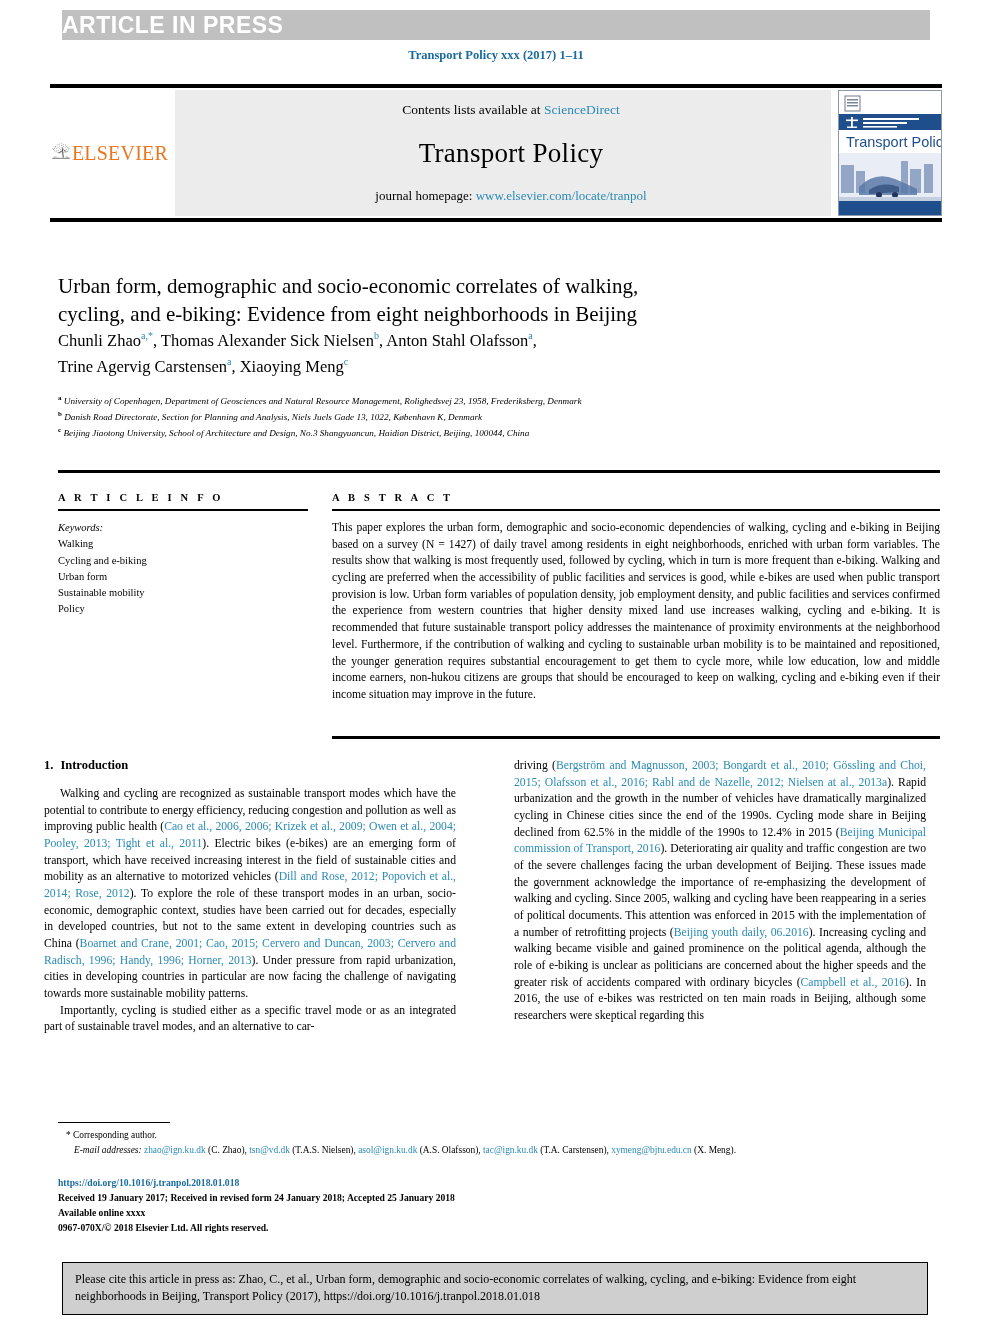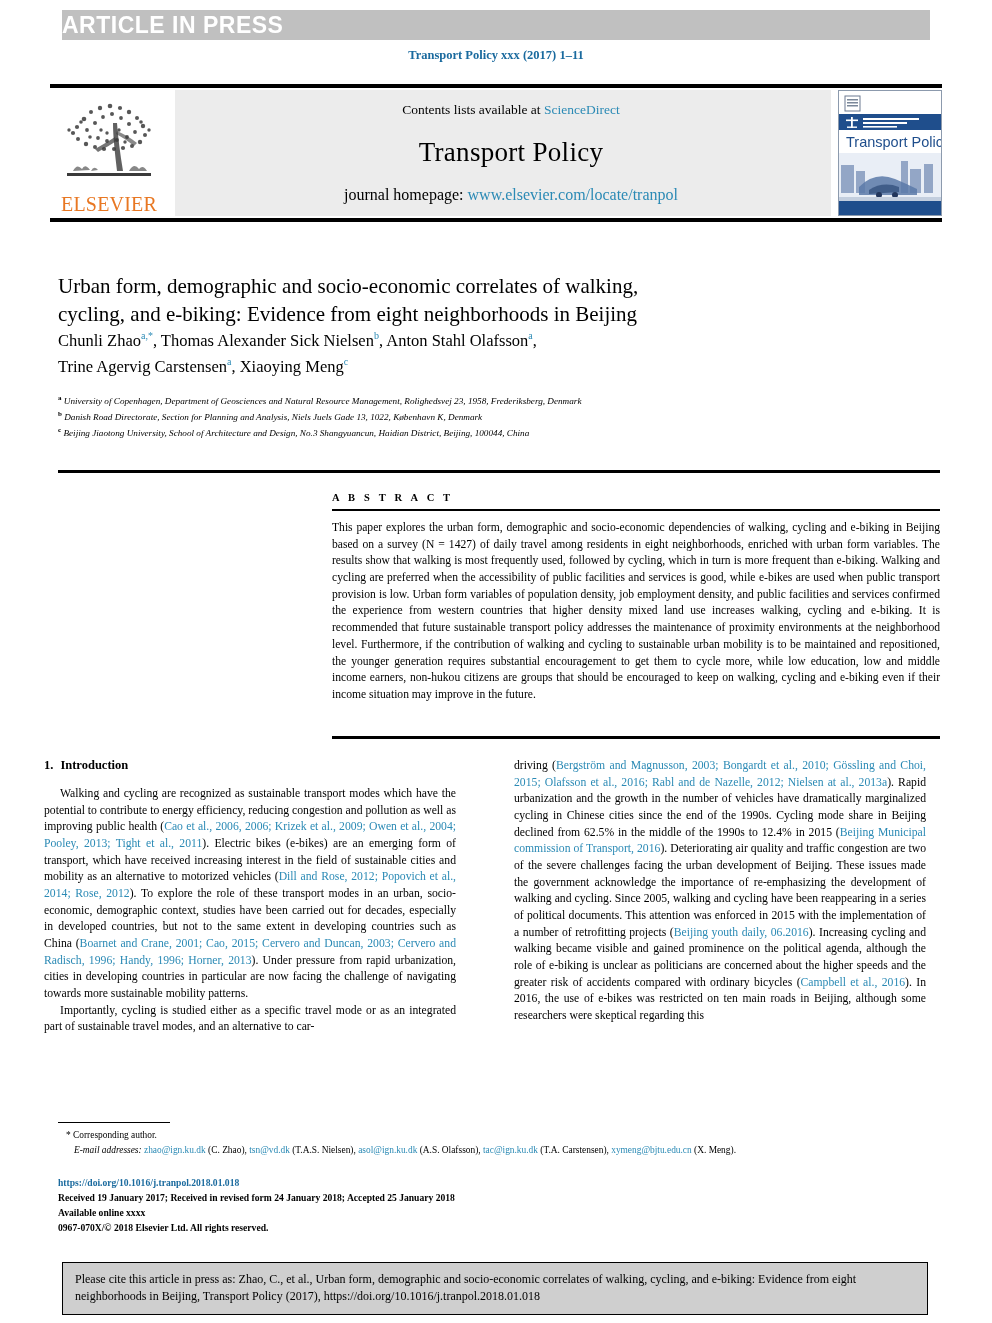--- a/index.html
+++ b/index.html
@@ -58,21 +58,21 @@
   }
   .mast-body {
     display: flex;
     align-items: stretch;
     height: 126px;
     margin-top: 2px;
   }
   .elsevier-logo {
     width: 118px;
     display: flex;
-    flex-direction: column;
+    flex-direction: row;
     align-items: center;
     justify-content: flex-end;
     padding-bottom: 2px;
     box-sizing: border-box;
   }
   .tree-svg { display:block; }
   .elsevier-word {
     font-family: "Liberation Serif", serif;
     font-size: 20px;
     color: #e87722;
@@ -93,21 +93,21 @@
   }
   .contents-line {
     font-size: 13.5px;
   }
   .link { color: #2b8ab5; }
   .journal-title {
     font-size: 27px;
     font-family: "Liberation Serif", serif;
     letter-spacing: 0.3px;
   }
-  .homepage-line { font-size: 16px; text-align: right; }
+  .homepage-line { font-size: 13px; text-align: right; }
 
   .cover-thumb {
     width: 104px;
     height: 126px;
     border: 1px solid #8c9aad;
     box-sizing: border-box;
     background: #fff;
     position: relative;
     overflow: hidden;
   }
@@ -390,20 +390,32 @@
 
     <div class="affil-list">
       <div><sup>a</sup> <span>University of Copenhagen, Department of Geosciences and Natural Resource Management, Rolighedsvej 23, 1958, Frederiksberg, Denmark</span></div>
       <div><sup>b</sup> <span>Danish Road Directorate, Section for Planning and Analysis, Niels Juels Gade 13, 1022, København K, Denmark</span></div>
       <div><sup>c</sup> <span>Beijing Jiaotong University, School of Architecture and Design, No.3 Shangyuancun, Haidian District, Beijing, 100044, China</span></div>
     </div>
   </div>
 
   <div class="rule-title-bottom"></div>
 
+  <div class="info-col">
+    <div class="sec-head">A R T I C L E  I N F O</div>
+    <div class="sec-rule"></div>
+    <div class="kw-block">
+      <div class="kw-title">Keywords:</div>
+      <div>Walking</div>
+      <div>Cycling and e-biking</div>
+      <div>Urban form</div>
+      <div>Sustainable mobility</div>
+      <div>Policy</div>
+    </div>
+  </div>
 
   <div class="abstract-col">
     <div class="sec-head">A B S T R A C T</div>
     <div class="sec-rule"></div>
     <div class="abstract-text">This paper explores the urban form, demographic and socio-economic dependencies of walking, cycling and e-biking in Beijing based on a survey (N = 1427) of daily travel among residents in eight neighborhoods, enriched with urban form variables. The results show that walking is most frequently used, followed by cycling, which in turn is more frequent than e-biking. Walking and cycling are preferred when the accessibility of public facilities and services is good, while e-bikes are used when public transport provision is low. Urban form variables of population density, job employment density, and public facilities and services confirmed the experience from western countries that higher density mixed land use increases walking, cycling and e-biking. It is recommended that future sustainable transport policy addresses the maintenance of proximity environments at the neighborhood level. Furthermore, if the contribution of walking and cycling to sustainable urban mobility is to be maintained and repositioned, the younger generation requires substantial encouragement to get them to cycle more, while low education, low and middle income earners, non-hukou citizens are groups that should be encouraged to keep on walking, cycling and e-biking even if their income situation may improve in the future.</div>
   </div>
   <div class="rule-abstract-bottom"></div>
 
   <div class="body-cols">
 

